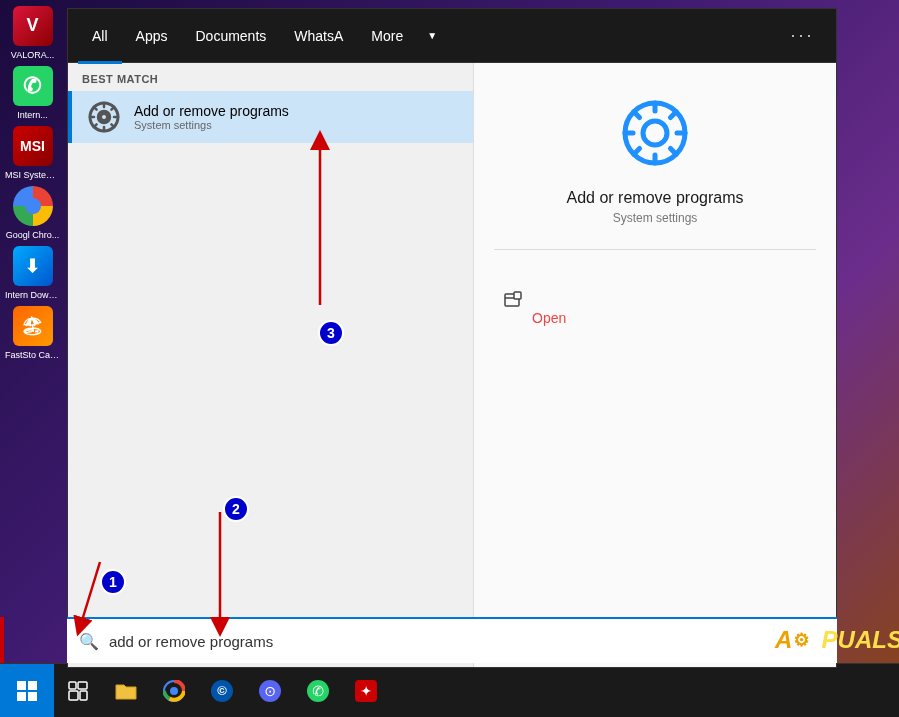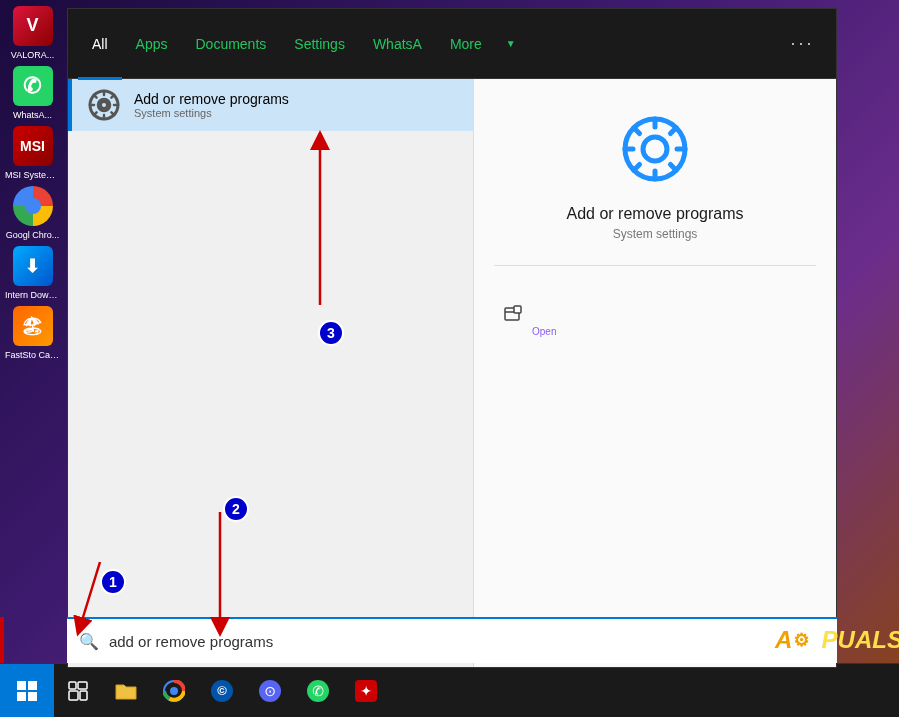--- a/index.html
+++ b/index.html
@@ -88,28 +88,28 @@
       flex-direction: column;
       z-index: 10;
       border: 1px solid #333;
     }
 
     
     .tab-bar {
       background: #1a1a1a;
       display: flex;
       align-items: center;
-      height: 70px;
+      height: 54px;
       padding: 0 10px;
       border-bottom: 1px solid #333;
       flex-shrink: 0;
     }
 
     .tab-item {
-      color: #22c55e;
+      color: #ffffff;
       padding: 8px 14px;
       cursor: pointer;
       font-size: 14px;
       height: 100%;
       display: flex;
       align-items: center;
       border-bottom: 3px solid transparent;
       margin-top: 3px;
       position: relative;
     }
@@ -246,22 +246,22 @@
     .detail-action-icon {
       width: 18px;
       height: 18px;
       display: flex;
       align-items: center;
       justify-content: center;
       color: #333;
     }
 
     .detail-action-label {
-      font-size: 10px;
-      color: #8b5cf6;
+      font-size: 14px;
+      color: #ef4444;
       margin-top: 36px;
     }
 
     
     .search-bar {
       position: absolute;
       left: 67px;
       bottom: 54px;
       width: 770px;
       height: 46px;
@@ -379,21 +379,21 @@
 
 <div class="desktop"></div>
 
 <div class="desktop-icons">
   <div class="desktop-icon">
     <div class="icon-img valorant-icon" style="font-size:18px; font-weight:900; color:white;">V</div>
     <span class="icon-label">VALORA...</span>
   </div>
   <div class="desktop-icon">
     <div class="icon-img whatsapp-icon" style="font-size:22px;">✆</div>
-    <span class="icon-label">WhatsA...</span>
+    <span class="icon-label">Intern...</span>
   </div>
   <div class="desktop-icon">
     <div class="icon-img msi-icon" style="font-size:14px;">MSI</div>
     <span class="icon-label">MSI System...</span>
   </div>
   <div class="desktop-icon">
     <div class="icon-img chrome-icon" style="background: conic-gradient(#ea4335 0deg 90deg, #fbbc05 90deg 180deg, #34a853 180deg 270deg, #4285f4 270deg 360deg); border-radius:50%; position:relative;">
       <div style="position:absolute; width:16px; height:16px; background:#4285f4; border-radius:50%; top:50%; left:50%; transform:translate(-50%,-50%);"></div>
     </div>
     <span class="icon-label">Googl Chro...</span>
@@ -414,35 +414,33 @@
     <div class="tab-item active">
       <span>All</span>
     </div>
     <div class="tab-item">
       <span>Apps</span>
     </div>
     <div class="tab-item">
       <span>Documents</span>
     </div>
     <div class="tab-item">
-      <span>Settings</span>
-    </div>
-    <div class="tab-item">
       <span>WhatsA</span>
     </div>
     <div class="tab-item tab-more">
       <span>More</span>
       <span style="font-size:10px;margin-left:4px;">▼</span>
     </div>
     <div class="tab-three-dots">···</div>
   </div>
 
   <div class="main-content">
 
     <div class="search-results">
+      <div class="section-label">Best match</div>
       <div class="result-item">
         <div class="result-icon">
           <svg width="36" height="36" viewBox="0 0 36 36" fill="none" xmlns="http://www.w3.org/2000/svg">
             <path fill-rule="evenodd" clip-rule="evenodd" d="M18 12a6 6 0 1 0 0 12 6 6 0 0 0 0-12zm-2 6a2 2 0 1 1 4 0 2 2 0 0 1-4 0z" fill="#555"></path>
             <path fill-rule="evenodd" clip-rule="evenodd" d="M18 2a2 2 0 0 0-2 2v1.17a12.07 12.07 0 0 0-3.58 1.48l-.83-.83a2 2 0 0 0-2.83 0l-2.83 2.83a2 2 0 0 0 0 2.83l.83.83A12.07 12.07 0 0 0 6 16H4.8a2 2 0 0 0-2 2v4a2 2 0 0 0 2 2H6c.3 1.24.78 2.4 1.41 3.45l-.83.83a2 2 0 0 0 0 2.83l2.83 2.83a2 2 0 0 0 2.83 0l.83-.83A12.07 12.07 0 0 0 16 34v1.2a2 2 0 0 0 2 2h4a2 2 0 0 0 2-2V34c1.24-.3 2.4-.78 3.45-1.41l.83.83a2 2 0 0 0 2.83 0l2.83-2.83a2 2 0 0 0 0-2.83l-.83-.83A12.07 12.07 0 0 0 34 23.2V22a2 2 0 0 0 2-2v-4a2 2 0 0 0-2-2h-1.17a12.07 12.07 0 0 0-1.48-3.58l.83-.83a2 2 0 0 0 0-2.83l-2.83-2.83a2 2 0 0 0-2.83 0l-.83.83A12.07 12.07 0 0 0 22 5.17V4a2 2 0 0 0-2-2h-4z" fill="none"></path>
             <circle cx="18" cy="18" r="14" stroke="#555" stroke-width="3" fill="none"></circle>
             <circle cx="18" cy="18" r="6" stroke="#555" stroke-width="2.5" fill="none"></circle>
             <line x1="18" y1="4" x2="18" y2="8" stroke="#555" stroke-width="2.5" stroke-linecap="round"></line>
             <line x1="18" y1="28" x2="18" y2="32" stroke="#555" stroke-width="2.5" stroke-linecap="round"></line>
             <line x1="4" y1="18" x2="8" y2="18" stroke="#555" stroke-width="2.5" stroke-linecap="round"></line>

